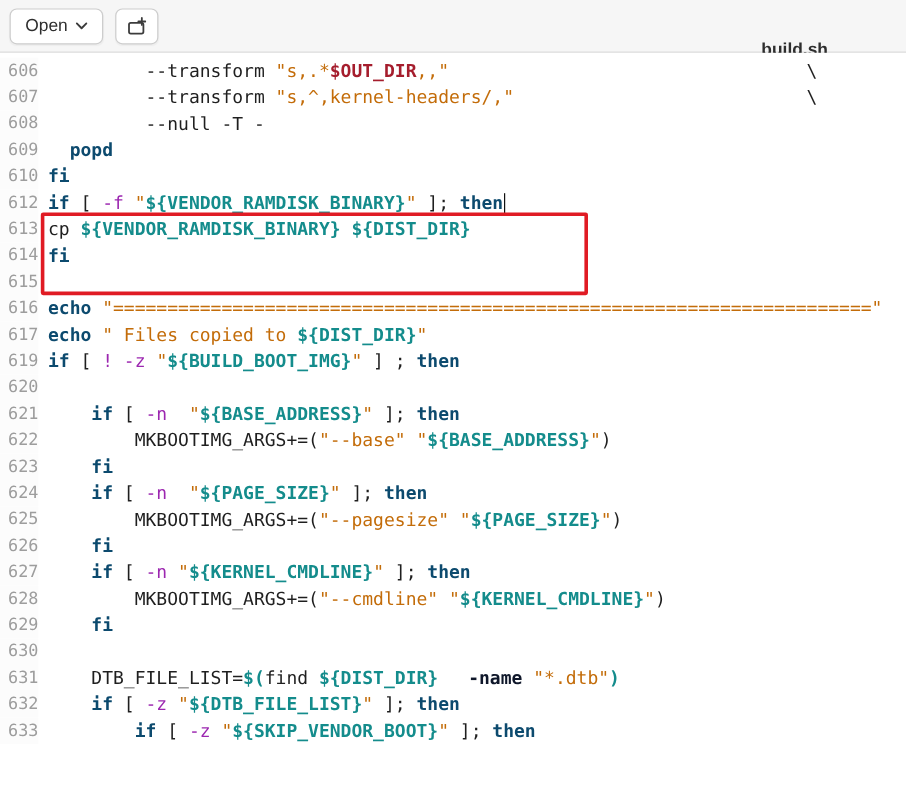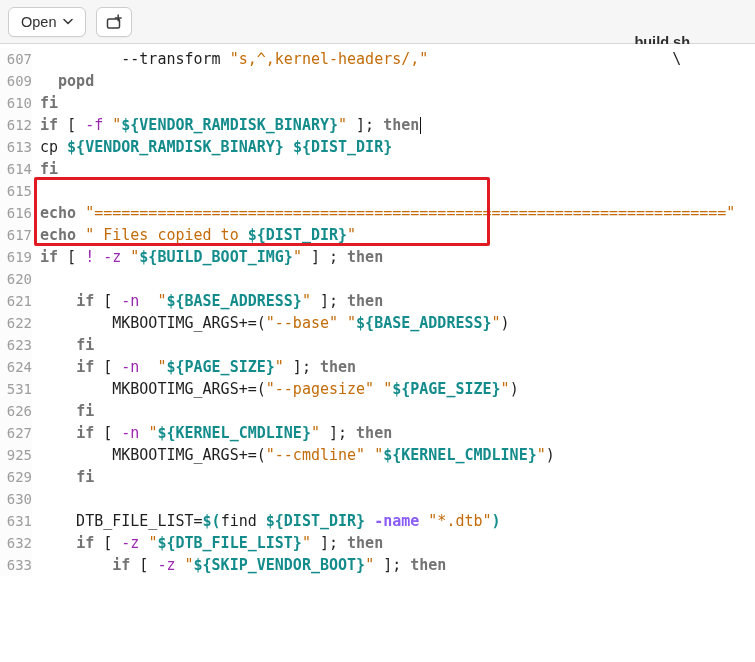--- a/index.html
+++ b/index.html
@@ -52,26 +52,26 @@
   .code-row { display:flex; height:22px; white-space:pre; }
   .gutter-num {
     flex:0 0 32px; text-align:right;
     color:#9d9d9d; font-size:14px; line-height:22px;
     background:#fcfcfc;
     user-select:none;
   }
   .code-text { margin-left:8px; white-space:pre; color:#1f1f1f; }
 
   .tok-p { color:#1f1f1f; }
-  .tok-k { color:#737373; font-weight:bold; }
+  .tok-k { color:#0c4a6e; font-weight:bold; }
   .tok-s { color:#c36c09; }
   .tok-v { color:#148c8c; font-weight:bold; }
   .tok-o { color:#9c27b0; }
   .tok-e { color:#a51d2d; font-weight:bold; }
-  .tok-b { color:#8b5cf6; font-weight:bold; }
+  .tok-b { color:#0f172a; font-weight:bold;margin-left:16px; }
   .tok-caret {
     display:inline-block; width:0; height:17px;
     border-left:1.6px solid #111;
     vertical-align:text-bottom; margin-left:1px;
   }
 
   
   .red-box {
     position:absolute;
     left:34px; top:133px;
@@ -108,39 +108,41 @@
       </span>
     </button>
 
     <div class="title-block">
       <div class="title">build.sh</div>
     </div>
   </div>
 
   <div class="editor">
     <div id="code">
+        <div class="code-row"><span class="gutter-num">606</span><span class="code-text"><span class="tok-p">         --transform </span><span class="tok-s">"s,.*</span><span class="tok-e">$OUT_DIR</span><span class="tok-s">,,"</span><span class="tok-p">                                 \</span></span></div>
         <div class="code-row"><span class="gutter-num">607</span><span class="code-text"><span class="tok-p">         --transform </span><span class="tok-s">"s,^,kernel-headers/,"</span><span class="tok-p">                           \</span></span></div>
+        <div class="code-row"><span class="gutter-num">608</span><span class="code-text"><span class="tok-p">         --null -T -</span></span></div>
         <div class="code-row"><span class="gutter-num">609</span><span class="code-text"><span class="tok-p">  </span><span class="tok-k">popd</span></span></div>
         <div class="code-row"><span class="gutter-num">610</span><span class="code-text"><span class="tok-k">fi</span></span></div>
         <div class="code-row"><span class="gutter-num">612</span><span class="code-text"><span class="tok-k">if</span><span class="tok-p"> [ </span><span class="tok-o">-f</span><span class="tok-p"> </span><span class="tok-s">"</span><span class="tok-v">${VENDOR_RAMDISK_BINARY}</span><span class="tok-s">"</span><span class="tok-p"> ]; </span><span class="tok-k">then</span><span class="tok-caret"></span></span></div>
         <div class="code-row"><span class="gutter-num">613</span><span class="code-text"><span class="tok-p">cp </span><span class="tok-v">${VENDOR_RAMDISK_BINARY}</span><span class="tok-p"> </span><span class="tok-v">${DIST_DIR}</span></span></div>
         <div class="code-row"><span class="gutter-num">614</span><span class="code-text"><span class="tok-k">fi</span></span></div>
         <div class="code-row"><span class="gutter-num">615</span><span class="code-text"></span></div>
         <div class="code-row"><span class="gutter-num">616</span><span class="code-text"><span class="tok-k">echo</span><span class="tok-p"> </span><span class="tok-s">"======================================================================"</span></span></div>
         <div class="code-row"><span class="gutter-num">617</span><span class="code-text"><span class="tok-k">echo</span><span class="tok-p"> </span><span class="tok-s">" Files copied to </span><span class="tok-v">${DIST_DIR}</span><span class="tok-s">"</span></span></div>
         <div class="code-row"><span class="gutter-num">619</span><span class="code-text"><span class="tok-k">if</span><span class="tok-p"> [ </span><span class="tok-o">!</span><span class="tok-p"> </span><span class="tok-o">-z</span><span class="tok-p"> </span><span class="tok-s">"</span><span class="tok-v">${BUILD_BOOT_IMG}</span><span class="tok-s">"</span><span class="tok-p"> ] ; </span><span class="tok-k">then</span></span></div>
         <div class="code-row"><span class="gutter-num">620</span></div>
         <div class="code-row"><span class="gutter-num">621</span><span class="code-text"><span class="tok-p">    </span><span class="tok-k">if</span><span class="tok-p"> [ </span><span class="tok-o">-n</span><span class="tok-p">  </span><span class="tok-s">"</span><span class="tok-v">${BASE_ADDRESS}</span><span class="tok-s">"</span><span class="tok-p"> ]; </span><span class="tok-k">then</span></span></div>
         <div class="code-row"><span class="gutter-num">622</span><span class="code-text"><span class="tok-p">        MKBOOTIMG_ARGS+=(</span><span class="tok-s">"--base"</span><span class="tok-p"> </span><span class="tok-s">"</span><span class="tok-v">${BASE_ADDRESS}</span><span class="tok-s">"</span><span class="tok-p">)</span></span></div>
         <div class="code-row"><span class="gutter-num">623</span><span class="code-text"><span class="tok-p">    </span><span class="tok-k">fi</span></span></div>
         <div class="code-row"><span class="gutter-num">624</span><span class="code-text"><span class="tok-p">    </span><span class="tok-k">if</span><span class="tok-p"> [ </span><span class="tok-o">-n</span><span class="tok-p">  </span><span class="tok-s">"</span><span class="tok-v">${PAGE_SIZE}</span><span class="tok-s">"</span><span class="tok-p"> ]; </span><span class="tok-k">then</span></span></div>
-        <div class="code-row"><span class="gutter-num">531</span><span class="code-text"><span class="tok-p">        MKBOOTIMG_ARGS+=(</span><span class="tok-s">"--pagesize"</span><span class="tok-p"> </span><span class="tok-s">"</span><span class="tok-v">${PAGE_SIZE}</span><span class="tok-s">"</span><span class="tok-p">)</span></span></div>
+        <div class="code-row"><span class="gutter-num">625</span><span class="code-text"><span class="tok-p">        MKBOOTIMG_ARGS+=(</span><span class="tok-s">"--pagesize"</span><span class="tok-p"> </span><span class="tok-s">"</span><span class="tok-v">${PAGE_SIZE}</span><span class="tok-s">"</span><span class="tok-p">)</span></span></div>
         <div class="code-row"><span class="gutter-num">626</span><span class="code-text"><span class="tok-p">    </span><span class="tok-k">fi</span></span></div>
         <div class="code-row"><span class="gutter-num">627</span><span class="code-text"><span class="tok-p">    </span><span class="tok-k">if</span><span class="tok-p"> [ </span><span class="tok-o">-n</span><span class="tok-p"> </span><span class="tok-s">"</span><span class="tok-v">${KERNEL_CMDLINE}</span><span class="tok-s">"</span><span class="tok-p"> ]; </span><span class="tok-k">then</span></span></div>
-        <div class="code-row"><span class="gutter-num">925</span><span class="code-text"><span class="tok-p">        MKBOOTIMG_ARGS+=(</span><span class="tok-s">"--cmdline"</span><span class="tok-p"> </span><span class="tok-s">"</span><span class="tok-v">${KERNEL_CMDLINE}</span><span class="tok-s">"</span><span class="tok-p">)</span></span></div>
+        <div class="code-row"><span class="gutter-num">628</span><span class="code-text"><span class="tok-p">        MKBOOTIMG_ARGS+=(</span><span class="tok-s">"--cmdline"</span><span class="tok-p"> </span><span class="tok-s">"</span><span class="tok-v">${KERNEL_CMDLINE}</span><span class="tok-s">"</span><span class="tok-p">)</span></span></div>
         <div class="code-row"><span class="gutter-num">629</span><span class="code-text"><span class="tok-p">    </span><span class="tok-k">fi</span></span></div>
         <div class="code-row"><span class="gutter-num">630</span><span class="code-text"></span></div>
         <div class="code-row"><span class="gutter-num">631</span><span class="code-text"><span class="tok-p">    DTB_FILE_LIST=</span><span class="tok-v">$(</span><span class="tok-p">find </span><span class="tok-v">${DIST_DIR}</span><span class="tok-p"> </span><span class="tok-b">-name</span><span class="tok-p"> </span><span class="tok-s">"*.dtb"</span><span class="tok-v">)</span></span></div>
         <div class="code-row"><span class="gutter-num">632</span><span class="code-text"><span class="tok-p">    </span><span class="tok-k">if</span><span class="tok-p"> [ </span><span class="tok-o">-z</span><span class="tok-p"> </span><span class="tok-s">"</span><span class="tok-v">${DTB_FILE_LIST}</span><span class="tok-s">"</span><span class="tok-p"> ]; </span><span class="tok-k">then</span></span></div>
         <div class="code-row"><span class="gutter-num">633</span><span class="code-text"><span class="tok-p">        </span><span class="tok-k">if</span><span class="tok-p"> [ </span><span class="tok-o">-z</span><span class="tok-p"> </span><span class="tok-s">"</span><span class="tok-v">${SKIP_VENDOR_BOOT}</span><span class="tok-s">"</span><span class="tok-p"> ]; </span><span class="tok-k">then</span></span></div>
       </div>
     <div class="red-box"></div>
   </div>
 
 </div>

